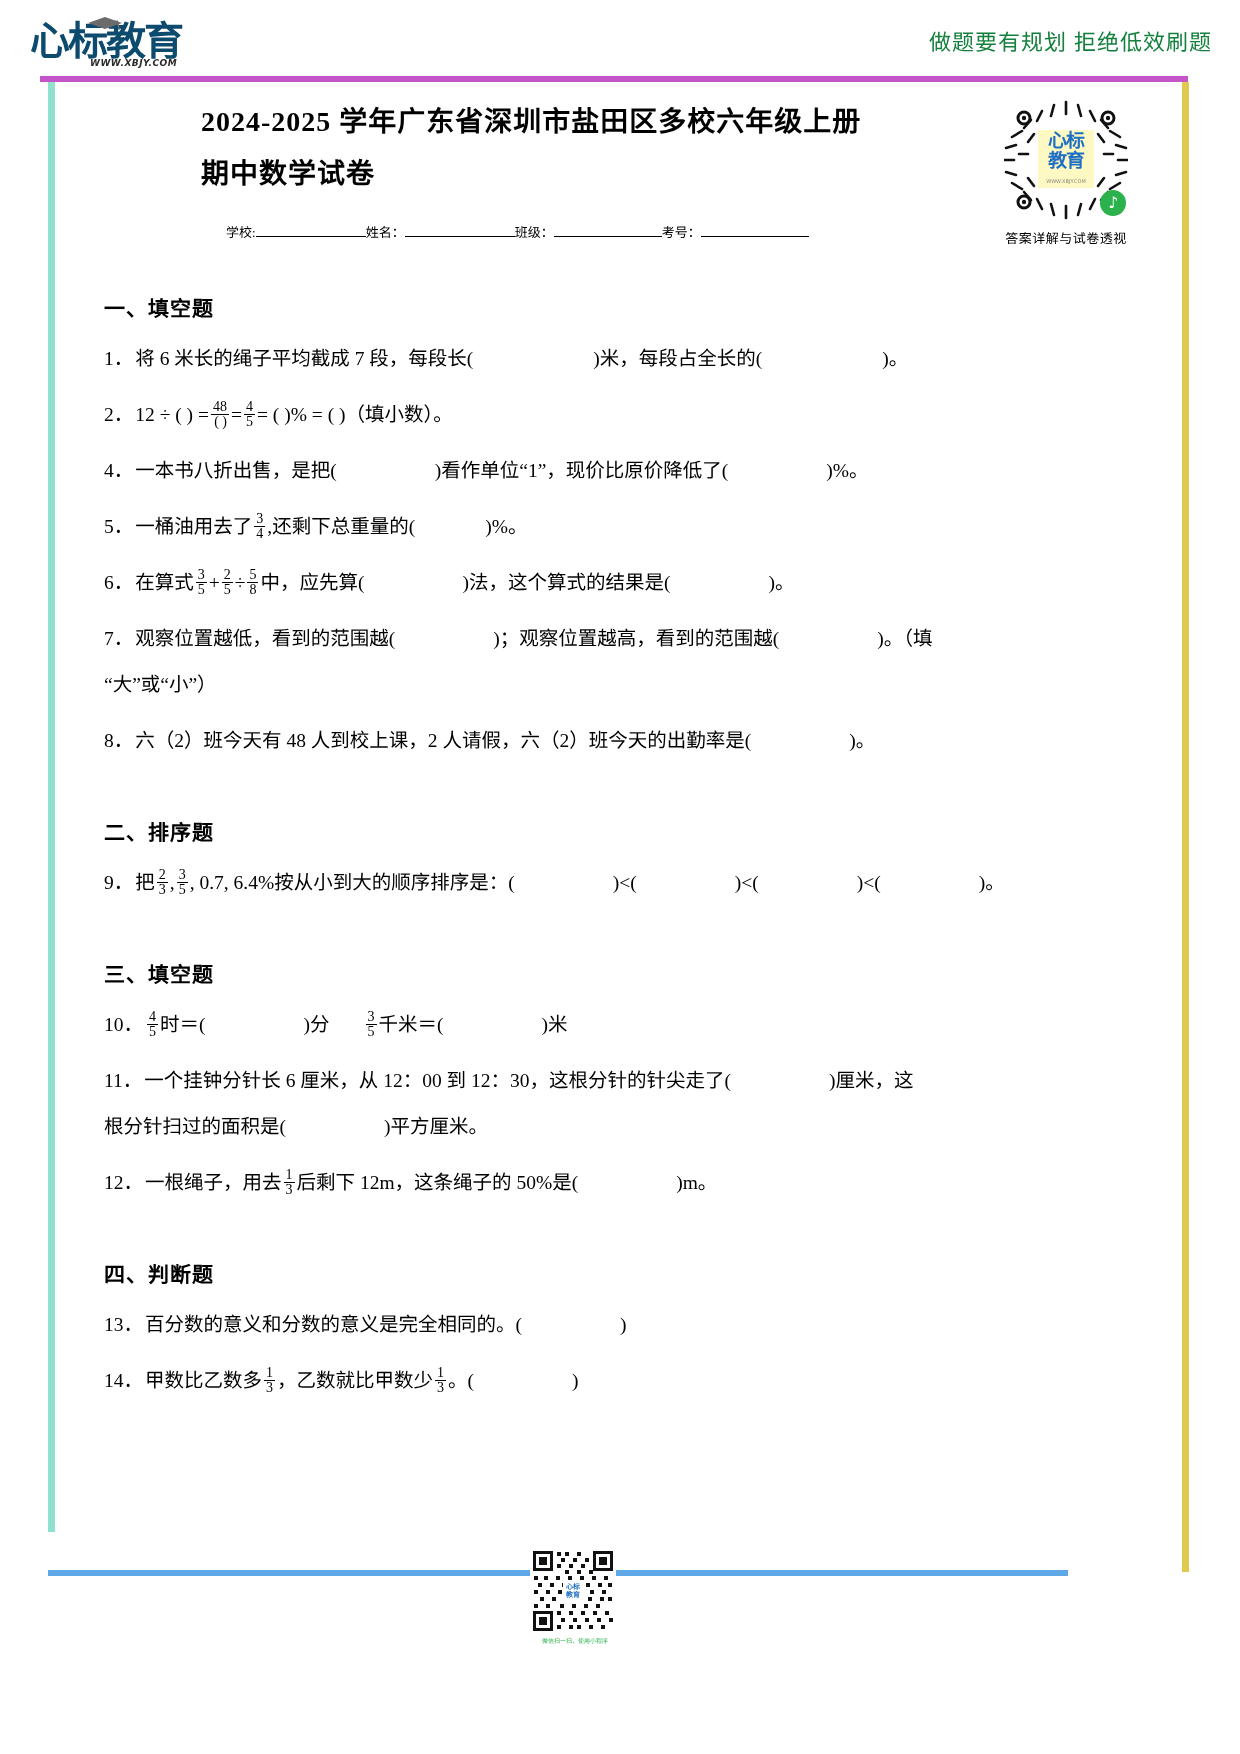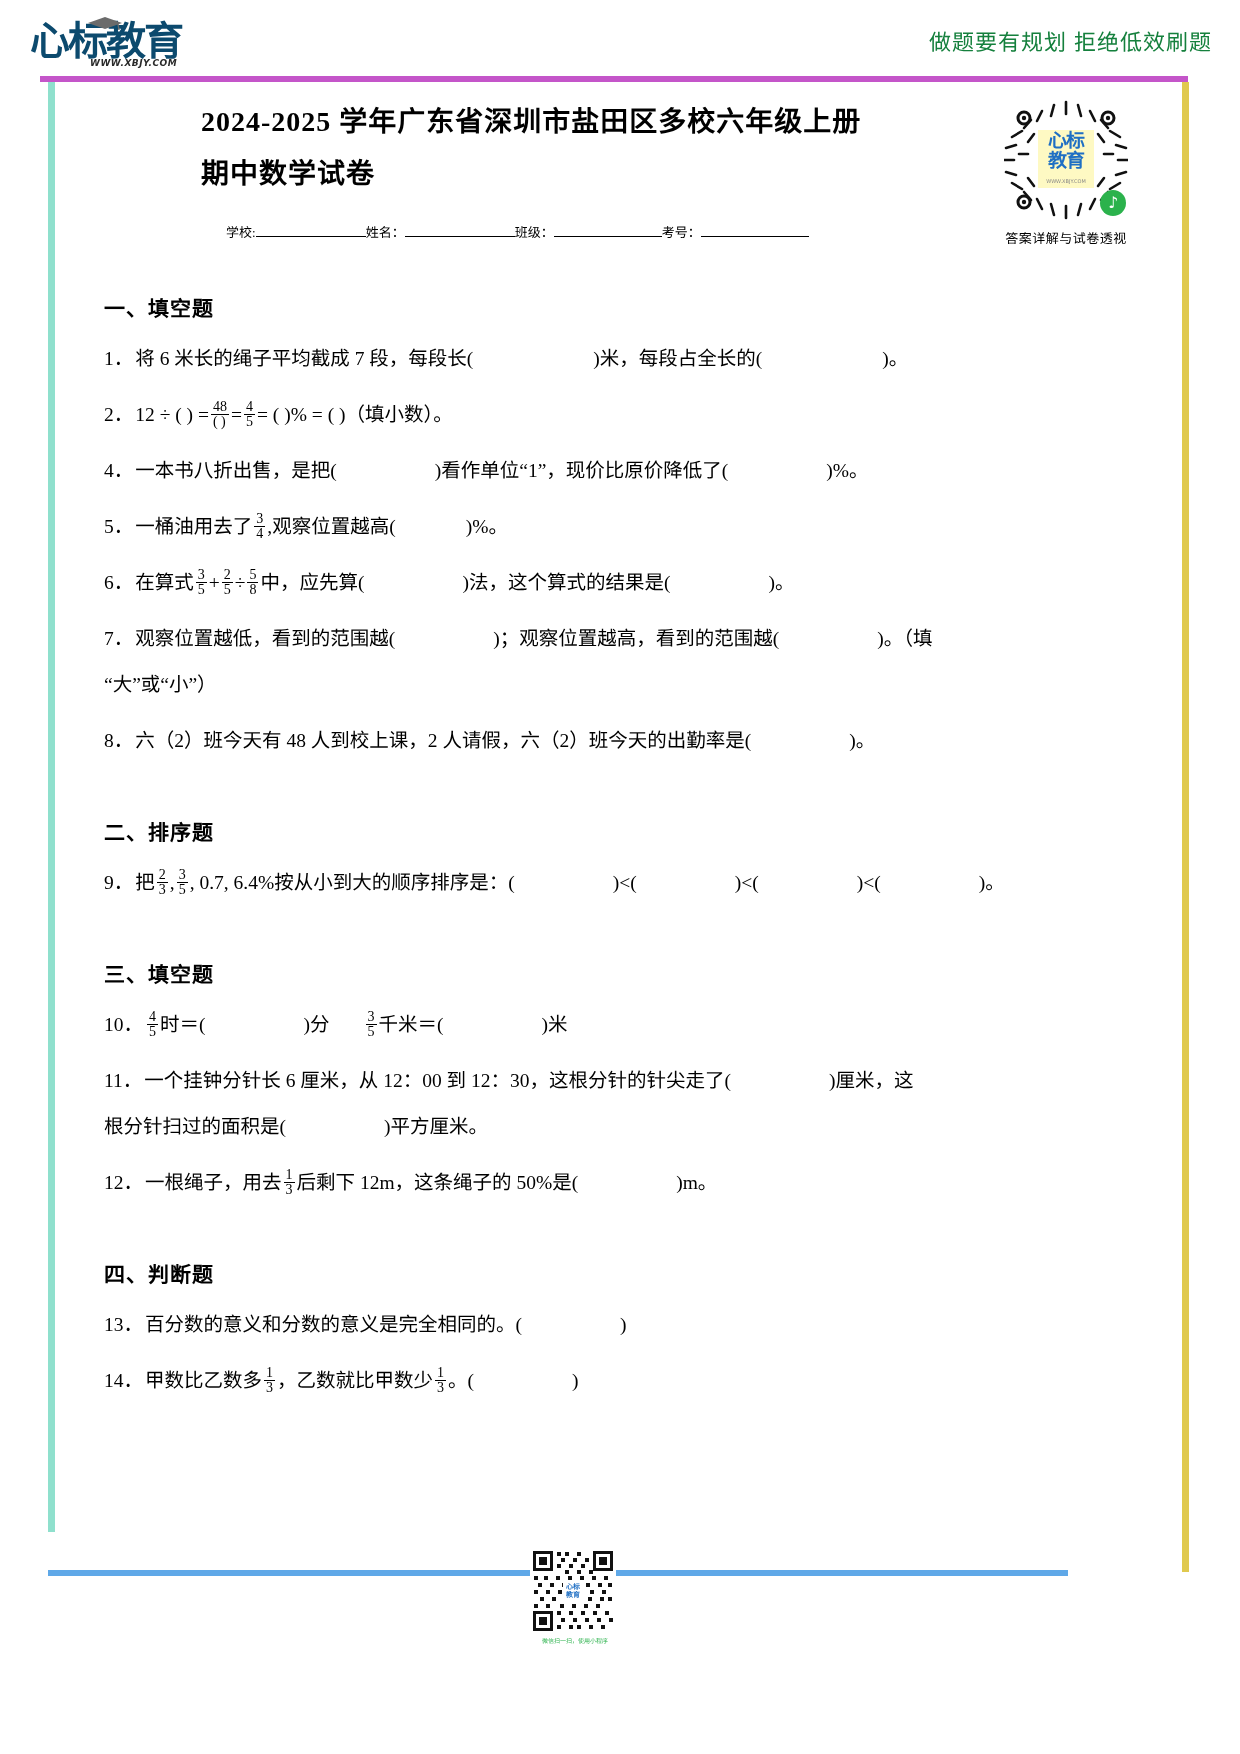--- a/index.html
+++ b/index.html
@@ -214,21 +214,21 @@
     margin-left: 8px;
     margin-bottom: 10px;
     white-space: normal;
   }
   .qnum { margin-right: 2px; }
 
   
   .frac {
     display: inline-block;
     vertical-align: -0.42em;
-    text-align: left;
+    text-align: right;
     font-size: 14px;
     line-height: 1.02;
     margin: 0 2px;
     position: relative;
     top: -1px;
   }
   .frac .num { display: block; padding: 0 2px; }
   .frac .den { display: block; border-top: 1.3px solid #000; padding: 0 2px; }
 
   .blankspace { display: inline-block; }
@@ -376,21 +376,21 @@
   <div class="q">
     <span class="qnum">2．</span><span>12 ÷ (    ) =</span><span class="frac"><span class="num">48</span><span class="den">( )</span></span><span>=</span><span class="frac"><span class="num">4</span><span class="den">5</span></span><span>= (    )% = (    )（填小数）。</span>
   </div>
 
 
   <div class="q">
     <span class="qnum">4．</span><span>一本书八折出售，是把(</span><span class="blankspace b-lg"></span><span>)看作单位“1”，现价比原价降低了(</span><span class="blankspace b-lg"></span><span>)%。</span>
   </div>
 
   <div class="q">
-    <span class="qnum">5．</span><span>一桶油用去了</span><span class="frac"><span class="num">3</span><span class="den">4</span></span><span>,观察位置越高(</span><span class="blankspace b-md"></span><span>)%。</span>
+    <span class="qnum">5．</span><span>一桶油用去了</span><span class="frac"><span class="num">3</span><span class="den">4</span></span><span>,还剩下总重量的(</span><span class="blankspace b-md"></span><span>)%。</span>
   </div>
 
   <div class="q">
     <span class="qnum">6．</span><span>在算式</span><span class="frac"><span class="num">3</span><span class="den">5</span></span><span>+</span><span class="frac"><span class="num">2</span><span class="den">5</span></span><span>÷</span><span class="frac"><span class="num">5</span><span class="den">8</span></span><span>中，应先算(</span><span class="blankspace b-lg"></span><span>)法，这个算式的结果是(</span><span class="blankspace b-lg"></span><span>)。</span>
   </div>
 
   <div class="q">
     <span class="qnum">7．</span><span>观察位置越低，看到的范围越(</span><span class="blankspace b-lg"></span><span>)；观察位置越高，看到的范围越(</span><span class="blankspace b-lg"></span><span>)。（填</span><br><span>“大”或“小”）</span>
   </div>
 

